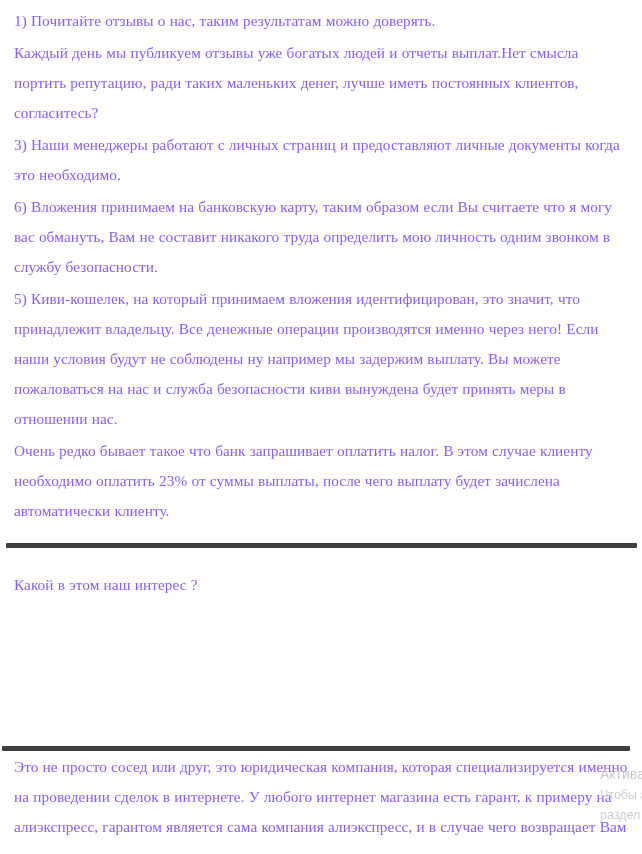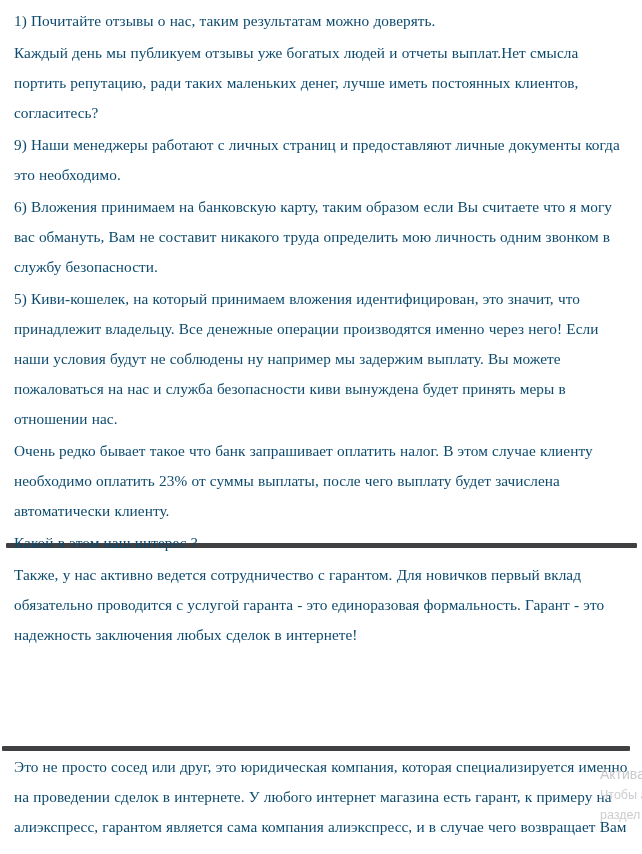--- a/index.html
+++ b/index.html
@@ -31,21 +31,21 @@
     position: absolute;
     left: 0;
     width: 642px;
   }
 
   .para {
     margin: 0;
     padding: 0 10px 0 14px;
     font-size: 15.3px;
     line-height: 30px;
-    color: #0c4a6e;
+    color: #8b5cf6;
     letter-spacing: 0.05px;
     word-spacing: 0.3px;
     text-align: left;
     white-space: normal;
   }
   .para + .para {
     margin-top: 2px;
   }
 
   
@@ -61,21 +61,21 @@
     top: 543px;
   }
   .divider.two {
     left: 2px;
     width: 628px;
     top: 746px;
   }
 
   
   #section-top    { top: 6px; }
-  #section-middle { top: 528px; }
+  #section-middle { top: 570px; }
   #section-bottom { top: 752px; }
 
   
   .watermark {
     position: absolute;
     right: -22px;
     top: 764px;
     width: 64px;
     overflow: hidden;
     text-align: left;
@@ -98,31 +98,30 @@
   }
 </style>
 </head>
 <body>
 
 <div class="page">
 
   <div class="doc-section" id="section-top">
     <p class="para">1) Почитайте отзывы о нас, таким результатам можно доверять.</p>
     <p class="para">Каждый день мы публикуем отзывы уже богатых людей и отчеты выплат.Нет смысла портить репутацию, ради таких маленьких денег, лучше иметь постоянных клиентов, согласитесь?</p>
-    <p class="para">9) Наши менеджеры работают с личных страниц и предоставляют личные документы когда это необходимо.</p>
+    <p class="para">3) Наши менеджеры работают с личных страниц и предоставляют личные документы когда это необходимо.</p>
     <p class="para">6) Вложения принимаем на банковскую карту, таким образом если Вы считаете что я могу вас обмануть, Вам не составит никакого труда определить мою личность одним звонком в службу безопасности.</p>
     <p class="para">5) Киви-кошелек, на который принимаем вложения идентифицирован, это значит, что принадлежит владельцу. Все денежные операции производятся именно через него! Если наши условия будут не соблюдены ну например мы задержим выплату. Вы можете пожаловаться на нас и служба безопасности киви вынуждена будет принять меры в отношении нас.</p>
     <p class="para">Очень редко бывает такое что банк запрашивает оплатить налог. В этом случае клиенту необходимо оплатить 23% от суммы выплаты, после чего выплату будет зачислена автоматически клиенту.</p>
   </div>
 
   <div class="divider one"></div>
 
   <div class="doc-section" id="section-middle">
     <p class="para">Какой в этом наш интерес ?</p>
-    <p class="para">Также, у нас активно ведется сотрудничество с гарантом. Для новичков первый вклад обязательно проводится с услугой гаранта - это единоразовая формальность. Гарант - это надежность заключения любых сделок в интернете!</p>
   </div>
 
   <div class="divider two"></div>
 
   <div class="doc-section" id="section-bottom">
     <p class="para">Это не просто сосед или друг, это юридическая компания, которая специализируется именно на проведении сделок в интернете. У любого интернет магазина есть гарант, к примеру на алиэкспресс, гарантом является сама компания алиэкспресс, и в случае чего возвращает Вам средства.</p>
   </div>
 
   <div class="watermark">
     <div class="wm-title">Активация Windows</div>

